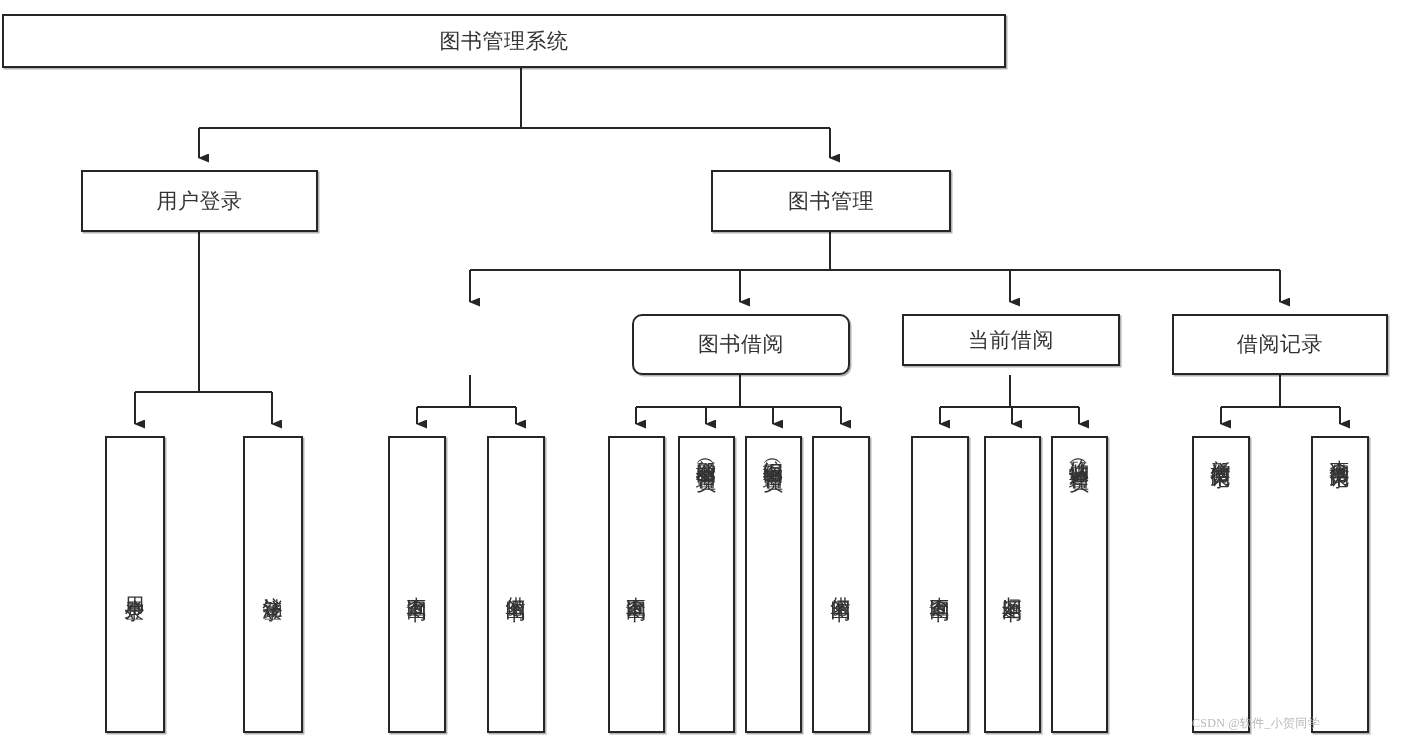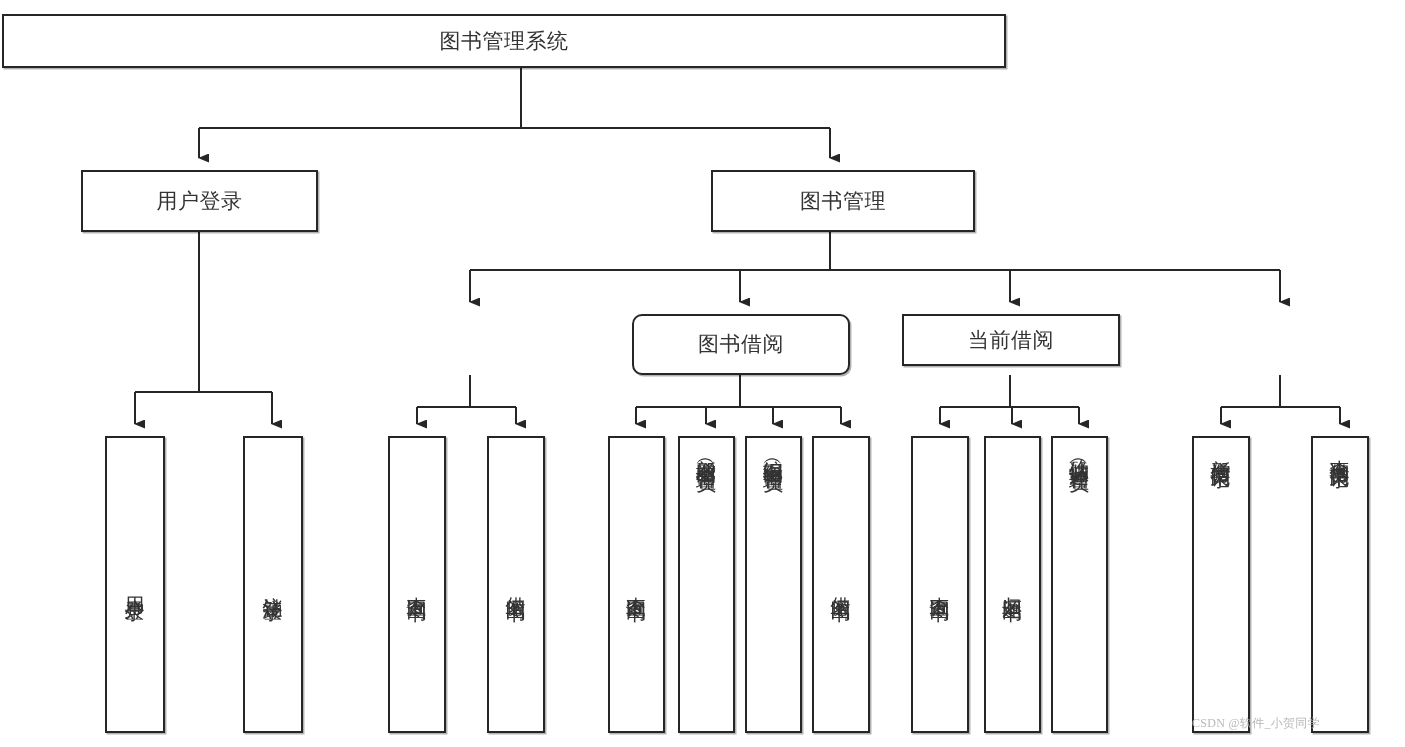--- a/index.html
+++ b/index.html
@@ -128,29 +128,32 @@
     </g>
   </svg>
 
   <div class="node-box" id="node-root" style="left: 2px; top: 14px; width: 1004px; height: 54px;">
     <span class="node-label">图书管理系统</span>
   </div>
 
   <div class="node-box" id="node-l2-0" style="left: 81px; top: 170px; width: 237px; height: 62px;">
     <span class="node-label">用户登录</span>
   </div>
-  <div class="node-box" id="node-l2-1" style="left: 711px; top: 170px; width: 264px; height: 62px;">
+  <div class="node-box" id="node-l2-1" style="left: 711px; top: 170px; width: 240px; height: 62px;">
     <span class="node-label">图书管理</span>
   </div>
 
   <div class="node-box" id="node-l3-1" style="left: 632px; top: 314px; width: 218px; height: 61px; border-radius: 10px;">
     <span class="node-label">图书借阅</span>
   </div>
   <div class="node-box" id="node-l3-2" style="left: 902px; top: 314px; width: 218px; height: 52px;">
     <span class="node-label">当前借阅</span>
+  </div>
+  <div class="node-box" id="node-l3-3" style="left: 1172px; top: 314px; width: 216px; height: 61px;">
+    <span class="node-label">借阅记录</span>
   </div>
 
   <div class="node-box leaf centered" id="node-leaf-0" style="left: 105px; top: 436px; width: 60px; height: 297px;">
     <span class="node-label vertical">用户登录</span>
   </div>
   <div class="node-box leaf centered" id="node-leaf-1" style="left: 243px; top: 436px; width: 60px; height: 297px;">
     <span class="node-label vertical">注销登录</span>
   </div>
   <div class="node-box leaf centered" id="node-leaf-2" style="left: 388px; top: 436px; width: 58px; height: 297px;">
     <span class="node-label vertical">查询图书</span>

